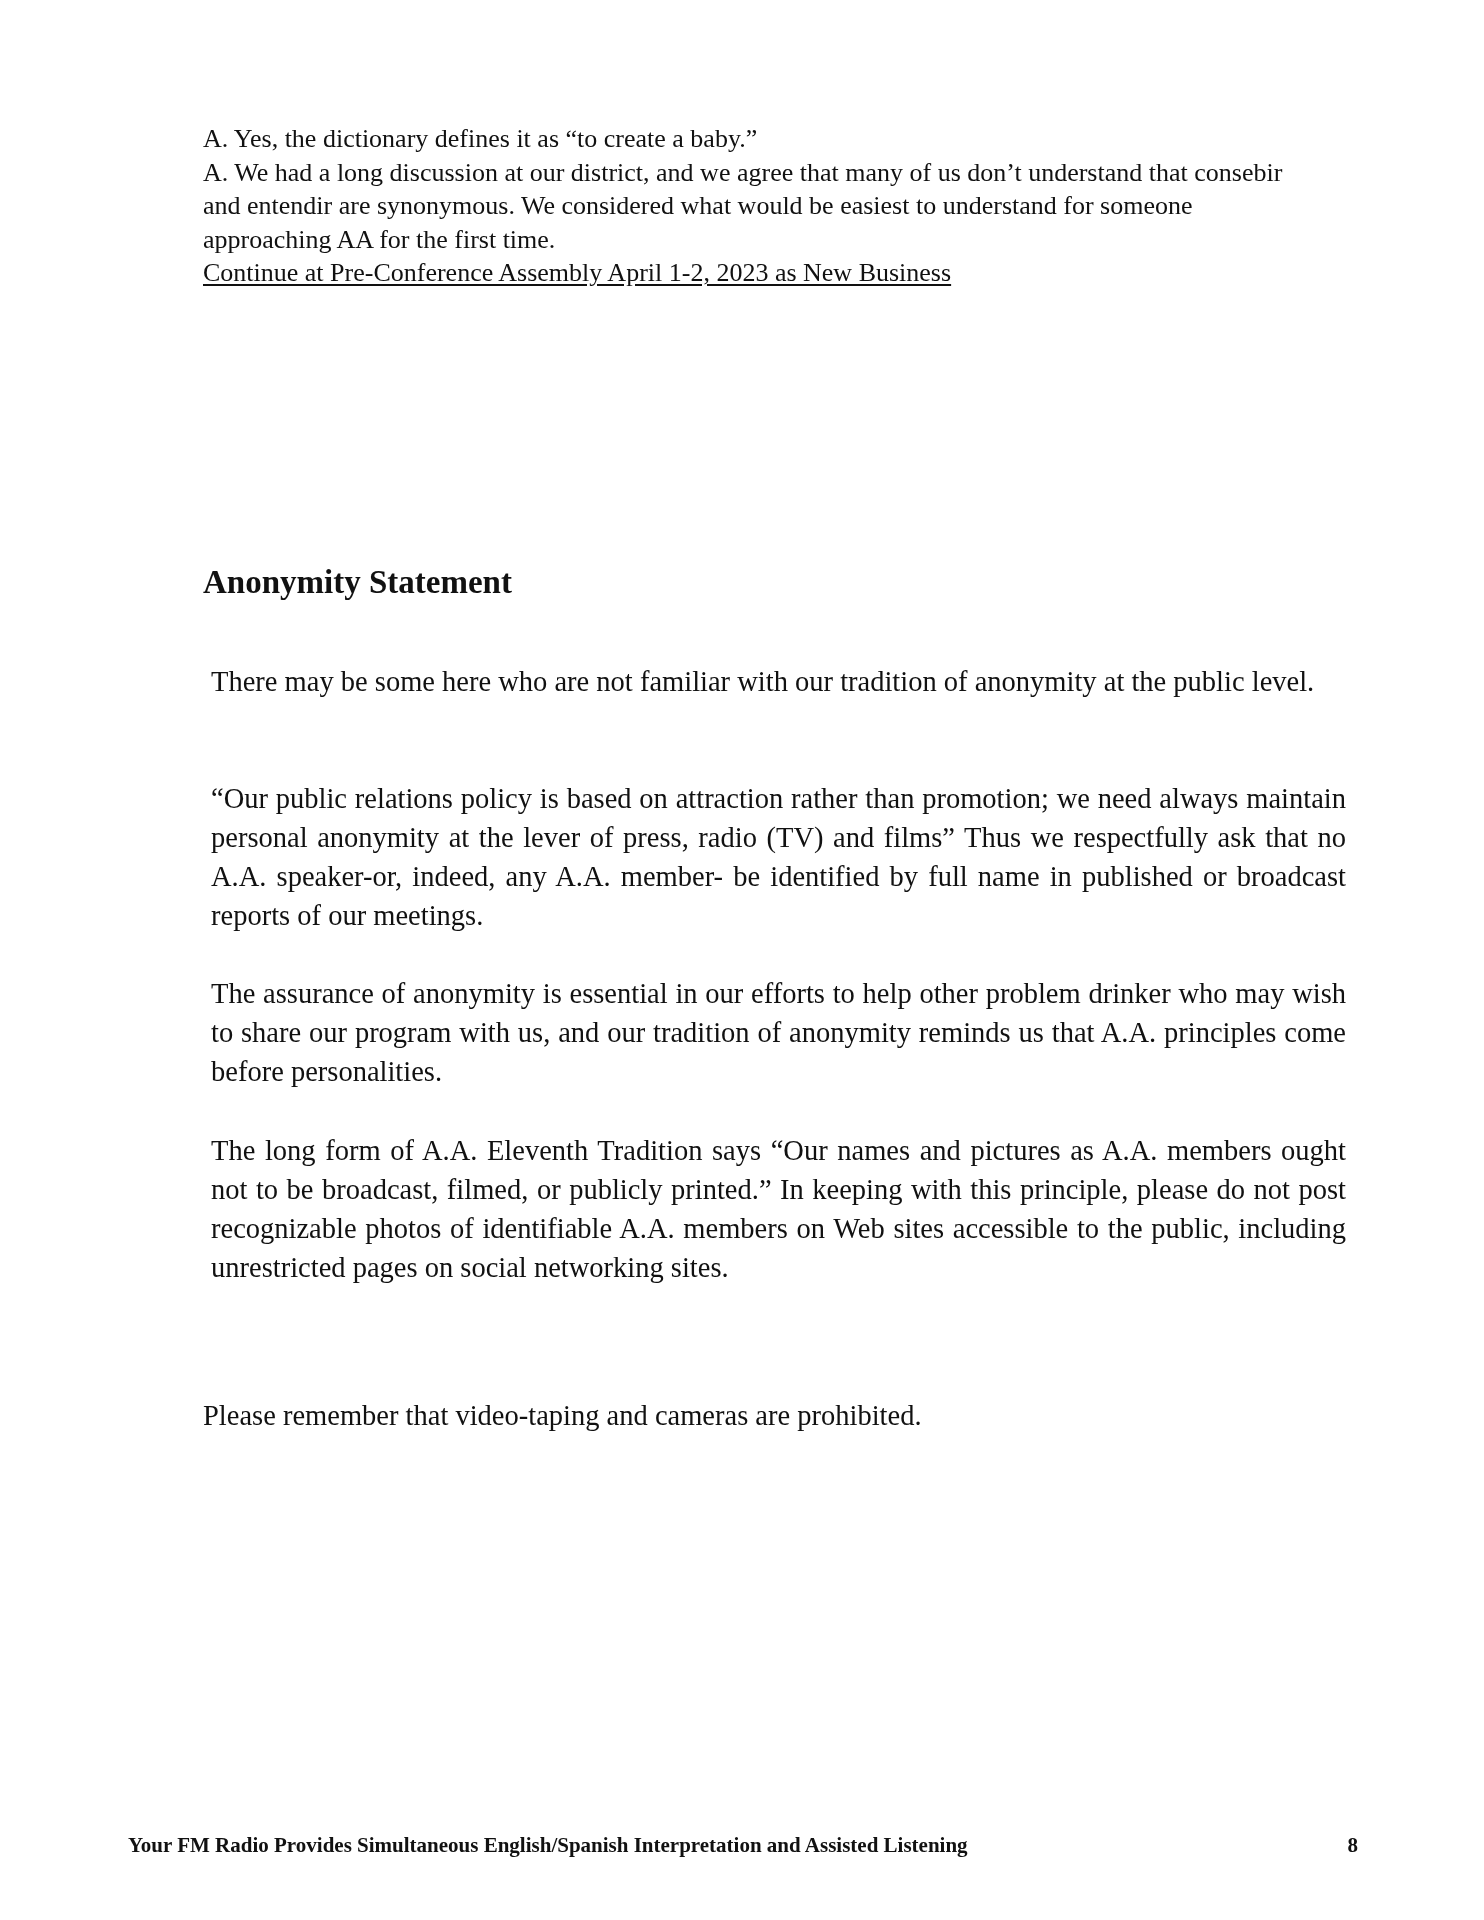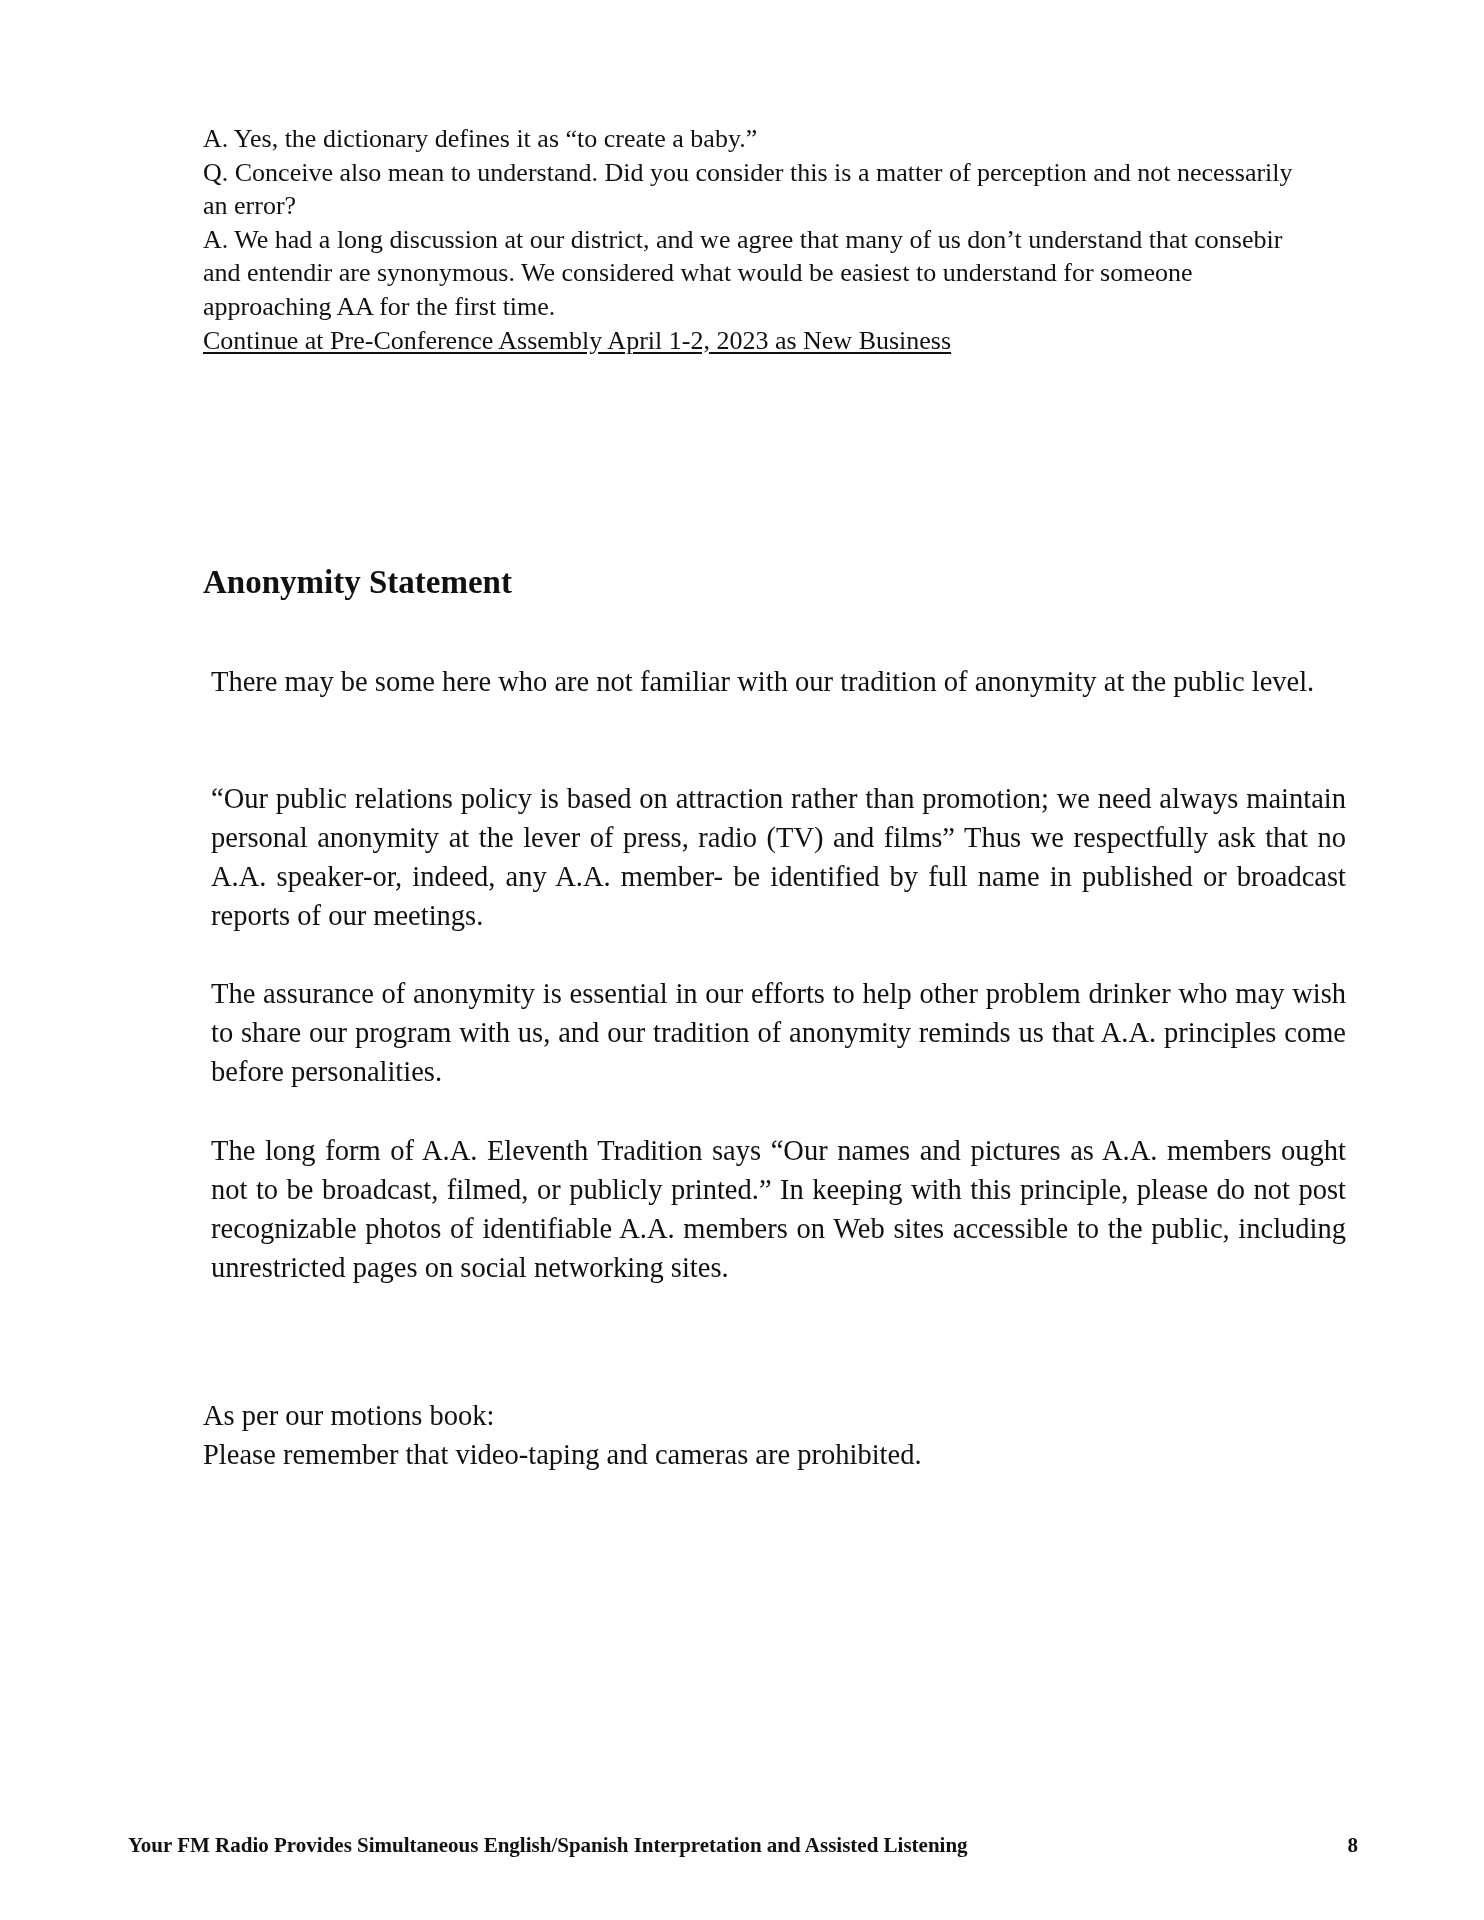--- a/index.html
+++ b/index.html
@@ -23,33 +23,31 @@
   .footer { position:absolute; left:128px; top:1832px; width:1230px;
             font-size:21px; font-weight:bold; line-height:26px; }
   .footer .label { position:absolute; left:0; top:0; white-space:nowrap; }
   .footer .page-num { position:absolute; right:0; top:0; }
 </style>
 </head>
 <body>
 
 <div class="qa">
   <p>A. Yes, the dictionary defines it as “to create a baby.”</p>
-  <p>Q. Conceive also mean to understand. Did you consider this is a matter of perception and not necessarily an error?</p>
   <p>A. We had a long discussion at our district, and we agree that many of us don’t understand that consebir and entendir are synonymous. We considered what would be easiest to understand for someone approaching AA for the first time.</p>
   <p class="link">Continue at Pre-Conference Assembly April 1-2, 2023 as New Business</p>
 </div>
 
 <h1 class="heading">Anonymity Statement</h1>
 
 <p class="para p1">There may be some here who are not familiar with our tradition of anonymity at the public level.</p>
 <p class="para p2">“Our public relations policy is based on attraction rather than promotion; we need always maintain personal anonymity at the lever of press, radio (TV) and films” Thus we respectfully ask that no A.A. speaker-or, indeed, any A.A. member- be identified by full name in published or broadcast reports of our meetings.</p>
 <p class="para p3">The assurance of anonymity is essential in our efforts to help other problem drinker who may wish to share our program with us, and our tradition of anonymity reminds us that A.A. principles come before personalities.</p>
 <p class="para p4">The long form of A.A. Eleventh Tradition says “Our names and pictures as A.A. members ought not to be broadcast, filmed, or publicly printed.” In keeping with this principle, please do not post recognizable photos of identifiable A.A. members on Web sites accessible to the public, including unrestricted pages on social networking sites.</p>
 
 <div class="motions">
-  <p>As per our motions book:</p>
   <p>Please remember that video-taping and cameras are prohibited.</p>
 </div>
 
 <div class="footer">
   <span class="label">Your FM Radio Provides Simultaneous English/Spanish Interpretation and Assisted Listening</span>
   <span class="page-num">8</span>
 </div>
 
 </body></html>

